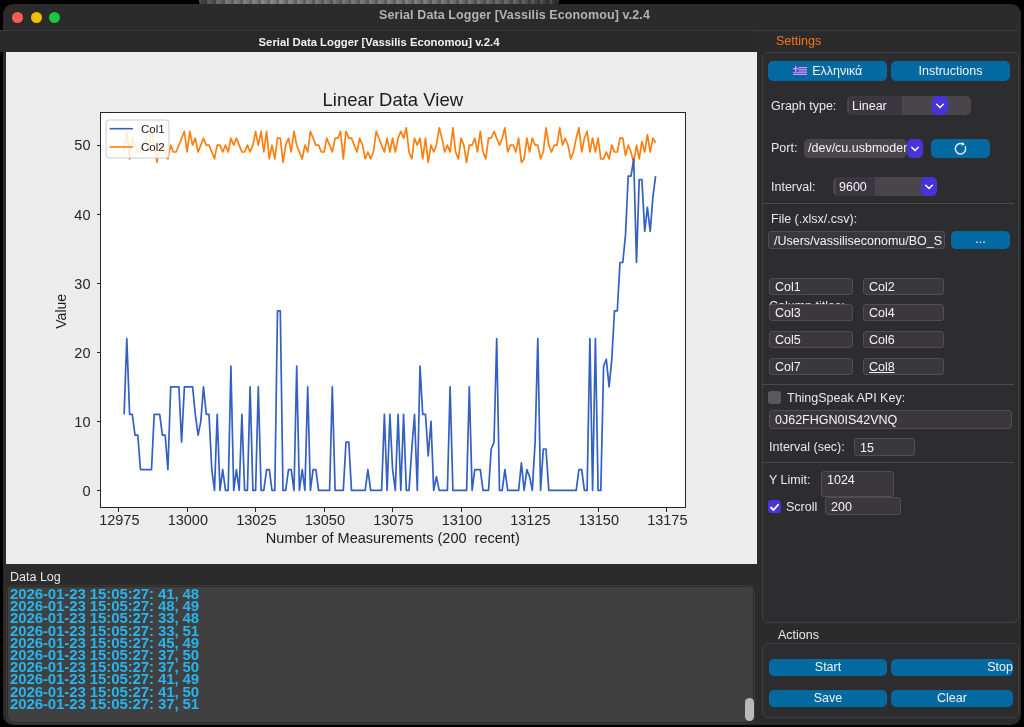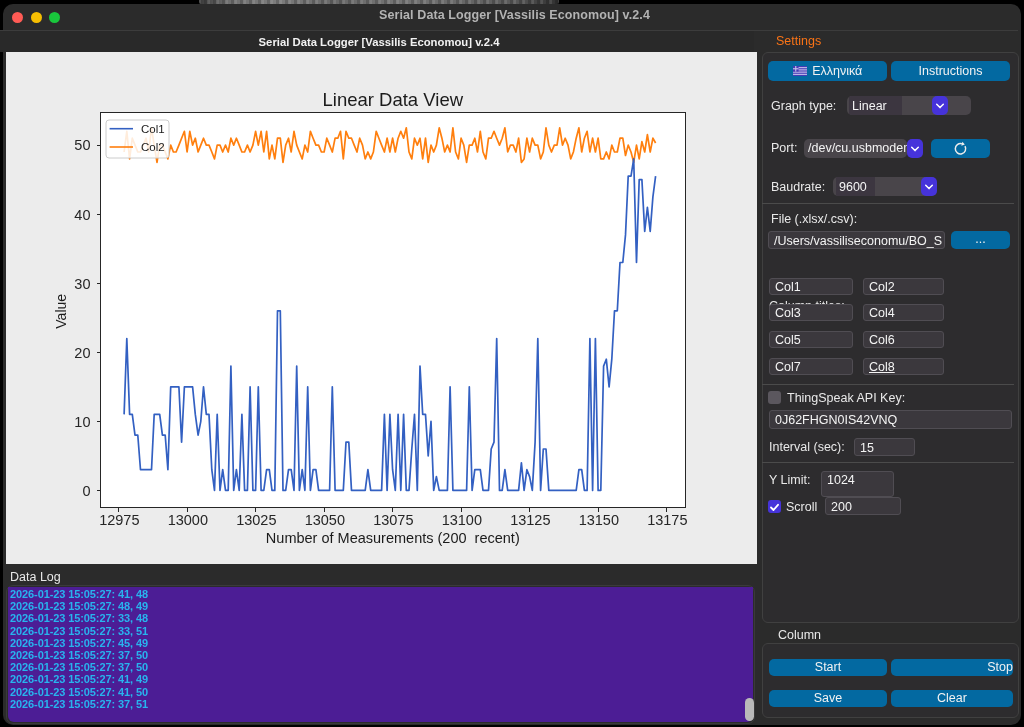--- a/index.html
+++ b/index.html
@@ -25,22 +25,22 @@
 .lbl { position:absolute; color:#e9e9e9; font-size:12.5px; white-space:nowrap; }
 .entry { position:absolute; background:#3b383d; border:1px solid #504d53; border-radius:3px; color:#f4f4f4;
   font-size:12.5px; padding-left:5px; white-space:nowrap; overflow:hidden; }
 .combo { position:absolute; background:#49454a; border-radius:5px; color:#f4f4f4;
   font-size:12.5px; white-space:nowrap; overflow:hidden; }
 .arrowbtn { position:absolute; background:#4633da; border-radius:5px; }
 .arrowbtn svg { position:absolute; left:50%; top:50%; transform:translate(-50%,-50%); }
 .sep { position:absolute; height:1px; background:#4b4b4b; left:762px; width:252px; }
 .cbox { position:absolute; width:13px; height:13px; border-radius:3px; }
 #datalog { position:absolute; left:8px; top:587px; width:745px; height:135px;
-  background:#4c1d95; border-radius:0 0 6px 6px; color:#28b4ee; font-weight:bold;
-  font-size:11px; line-height:12.2px; padding:1px 0 0 2px; letter-spacing:-0.1px; overflow:hidden; }
+  background:#404040; border-radius:0 0 6px 6px; color:#28b4ee; font-weight:bold;
+  font-size:15px; line-height:12.2px; padding:1px 0 0 2px; letter-spacing:-0.1px; overflow:hidden; }
 #datalog div{height:12.2px;}
 #logborder { position:absolute; left:6px; top:585px; width:749px; height:139px;
   border:1.5px solid #3a3a3a; border-radius:7px; }
 #logthumb { position:absolute; left:745px; top:698px; width:9px; height:23px;
   background:#b9b9b9; border-radius:4.5px; }
 svg text { font-family:"Liberation Sans", sans-serif; }
 </style></head>
 <body>
 <div id="win"></div>
 <div id="noise"></div>
@@ -133,21 +133,21 @@
 <div class="arrowbtn" style="left:907px;top:139px;width:16px;height:19px;">
     <svg width="9" height="6" viewBox="0 0 9 6">
       <path d="M1.2 1.2 L4.5 4.6 L7.8 1.2" stroke="#fff" stroke-width="1.5" fill="none" stroke-linecap="round" stroke-linejoin="round"></path>
     </svg>
   </div>
 <div class="btn" style="left:931px;top:139px;width:59px;height:19px;"><svg width="17" height="17" viewBox="0 0 17 17" style="margin-top:1px;">
       <path d="M 13.0 6.1 A 5.2 5.2 0 1 1 9.85 3.68" fill="none" stroke="#ececec" stroke-width="1.5"></path>
       <path d="M 12.85 4.48 L 9.31 5.71 L 10.39 1.65 Z" fill="#ececec"></path>
     </svg></div>
 
-<div class="lbl" style="left:771px;top:180px;">Baudrate:</div>
+<div class="lbl" style="left:771px;top:180px;">Interval:</div>
 <div class="combo" style="left:833px;top:177px;width:103px;height:19px;line-height:19px;"><span style="background:#3c3640;padding:1px 0 1px 3px;margin-left:3px;display:inline-block;width:39px;">9600</span></div>
 <div class="arrowbtn" style="left:921px;top:177px;width:16px;height:19px;">
     <svg width="9" height="6" viewBox="0 0 9 6">
       <path d="M1.2 1.2 L4.5 4.6 L7.8 1.2" stroke="#fff" stroke-width="1.5" fill="none" stroke-linecap="round" stroke-linejoin="round"></path>
     </svg>
   </div>
 
 <div class="sep" style="top:203px;"></div>
 <div class="lbl" style="left:771px;top:212px;">File (.xlsx/.csv):</div>
 <div class="entry" style="left:768px;top:231px;width:177px;height:18px;line-height:18px;">/Users/vassiliseconomu/BO_S</div>
@@ -172,21 +172,21 @@
 
 <div class="sep" style="top:462px;"></div>
 <div class="lbl" style="left:769px;top:473px;">Y Limit:</div>
 <div class="entry" style="left:821px;top:471px;width:73px;height:26px;line-height:17px;">1024</div>
 <div class="cbox" style="left:768px;top:500px;background:#4633da;"><svg width="13" height="13" viewBox="0 0 13 13">
       <path d="M3 6.5 L5.5 9 L10 3.8" stroke="#fff" stroke-width="1.8" fill="none" stroke-linecap="round" stroke-linejoin="round"></path>
     </svg></div>
 <div class="lbl" style="left:786px;top:500px;">Scroll</div>
 <div class="entry" style="left:825px;top:497px;width:76px;height:18px;line-height:18px;">200</div>
 
-<div class="lbl" style="left:778px;top:628px;">Column</div>
+<div class="lbl" style="left:778px;top:628px;">Actions</div>
 <div class="btn" style="left:769px;top:659px;width:118px;height:17px;line-height:17px;">Start</div>
 <div class="btn" style="left:891px;top:659px;width:122px;height:17px;line-height:17px;text-align:right;">Stop</div>
 <div class="btn" style="left:769px;top:690px;width:118px;height:17px;line-height:17px;">Save</div>
 <div class="btn" style="left:891px;top:690px;width:122px;height:17px;line-height:17px;">Clear</div>
 
 <div class="lbl" style="left:10px;top:570px;">Data Log</div>
 <div id="logborder"></div>
 <div id="datalog">
     <div>2026-01-23 15:05:27: 41, 48</div>
     <div>2026-01-23 15:05:27: 48, 49</div>

